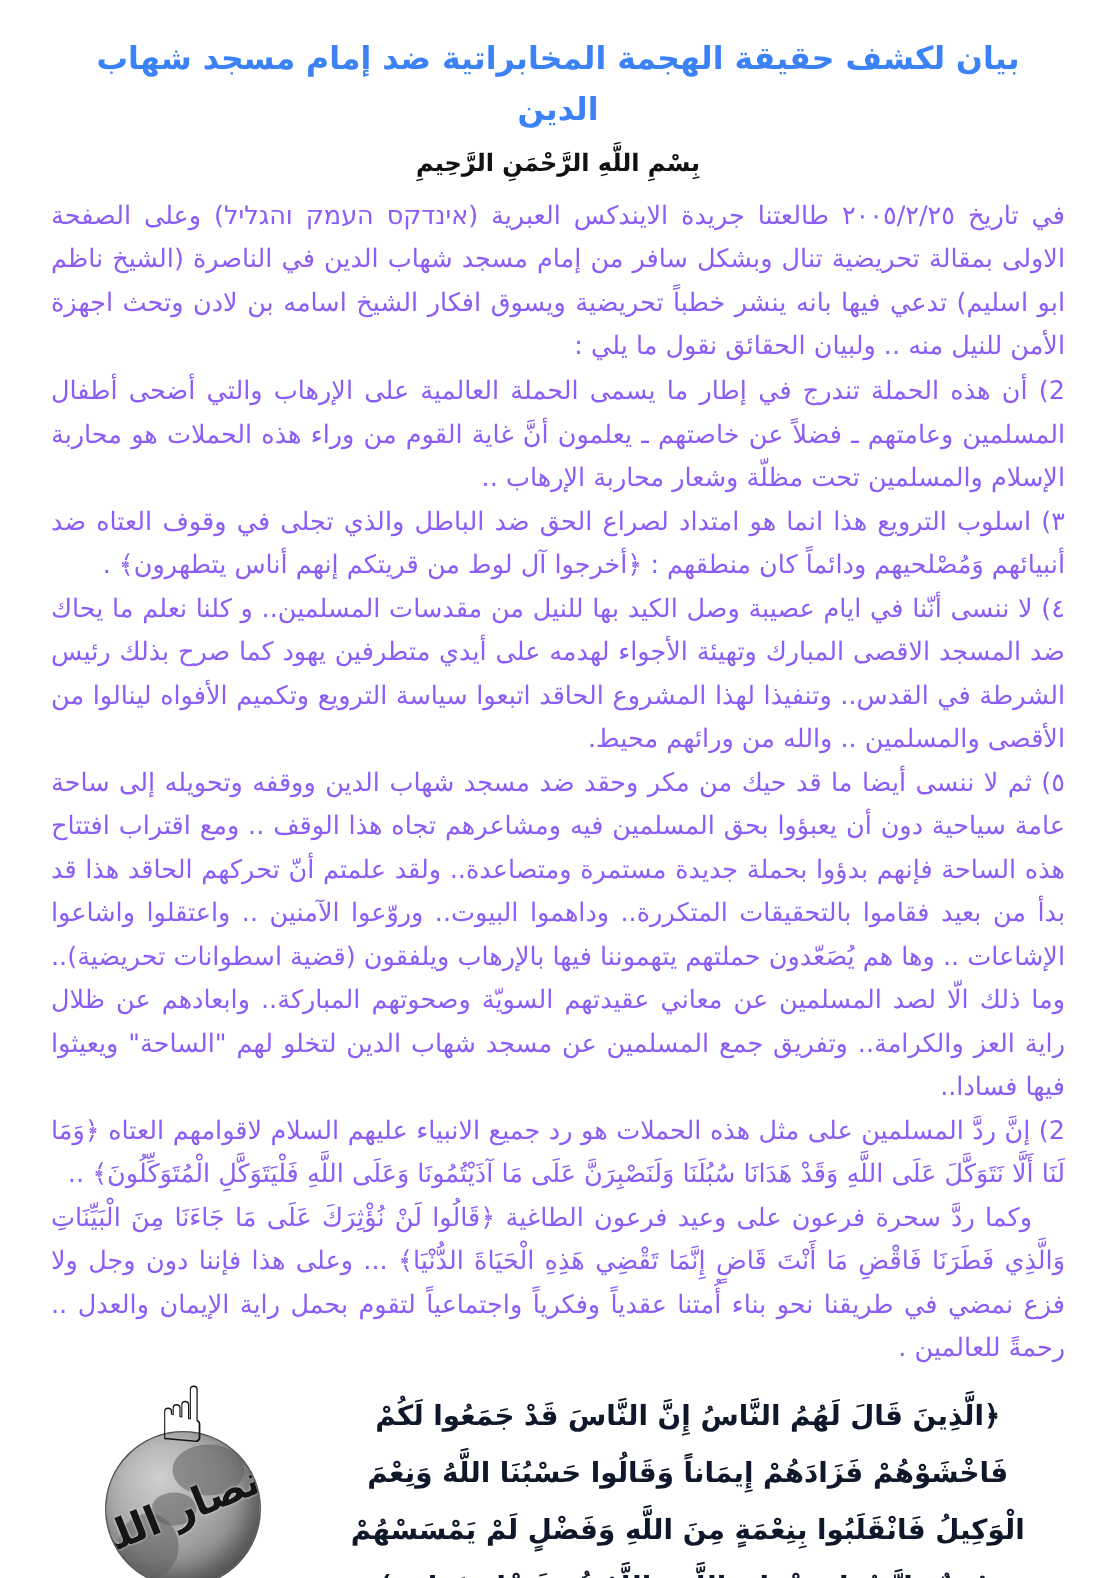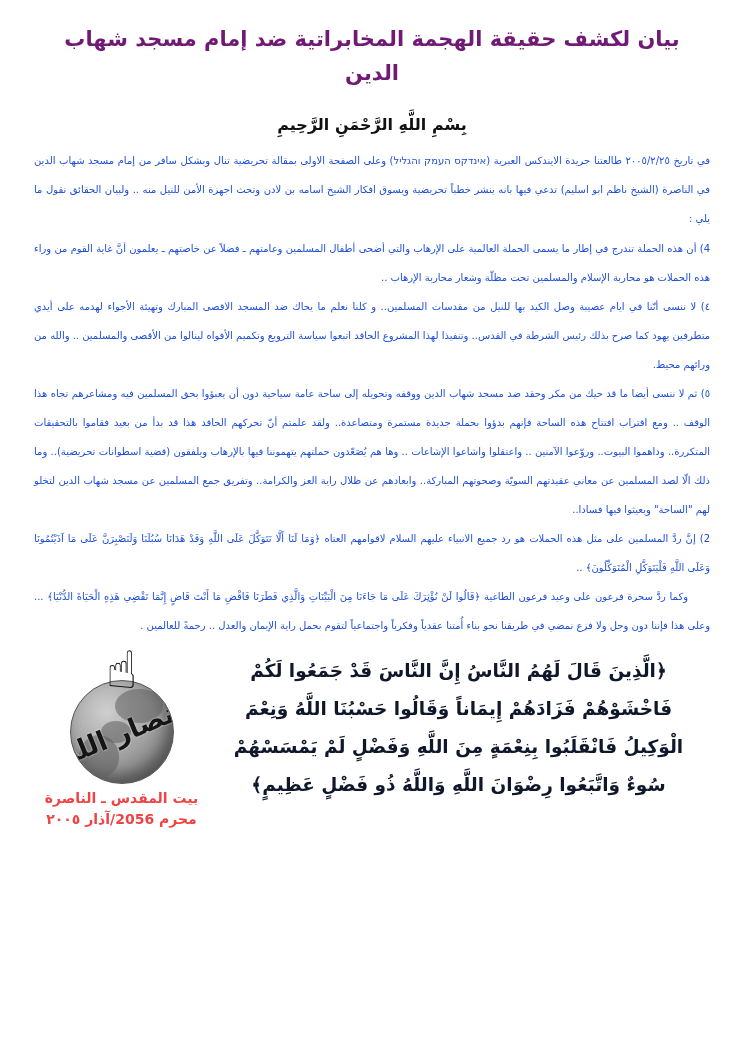--- a/index.html
+++ b/index.html
@@ -14,35 +14,35 @@
     padding: 14px 34px 0 34px;
     overflow: hidden;
     position: relative;
   }
   .title {
     text-align: center;
     font-size: 21px;
     font-weight: bold;
     line-height: 34px;
     margin-top: 8px;
-    color: #701a75;
+    color: #3b82f6;
   }
   .basmala {
     text-align: center;
     font-size: 16px;
     font-weight: bold;
     line-height: 30px;
-    margin-top: 20px;
+    margin-top: 4px;
     margin-bottom: 6px;
   }
   .bodytext {
-    font-size: 10px;
+    font-size: 17px;
     line-height: 29px;
     text-align: justify;
-    color: #1d4ed8;
+    color: #8b5cf6;
   }
   .intro { margin-bottom: 1px; }
   .item { margin: 0; }
   .cont { text-indent: 22px; }
   .footer-row {
     display: flex;
     flex-direction: row;
     align-items: flex-start;
     margin-top: 4px;
   }
@@ -115,21 +115,22 @@
 <body>
 
 <div class="page">
 
   <div class="title">بيان لكشف حقيقة الهجمة المخابراتية ضد إمام مسجد شهاب الدين</div>
 
   <div class="basmala">بِسْمِ اللَّهِ الرَّحْمَنِ الرَّحِيمِ</div>
 
   <div class="bodytext intro">في تاريخ ٢٠٠٥/٢/٢٥ طالعتنا جريدة الايندكس العبرية (אינדקס העמק והגליל) وعلى الصفحة الاولى بمقالة تحريضية تنال وبشكل سافر من إمام مسجد شهاب الدين في الناصرة (الشيخ ناظم ابو اسليم) تدعي فيها بانه ينشر خطباً تحريضية ويسوق افكار الشيخ اسامه بن لادن وتحث اجهزة الأمن للنيل منه .. ولبيان الحقائق نقول ما يلي :</div>
 
-  <div class="bodytext item">4) أن هذه الحملة تندرج في إطار ما يسمى الحملة العالمية على الإرهاب والتي أضحى أطفال المسلمين وعامتهم ـ فضلاً عن خاصتهم ـ يعلمون أنَّ غاية القوم من وراء هذه الحملات هو محاربة الإسلام والمسلمين تحت مظلّة وشعار محاربة الإرهاب ..</div>
+  <div class="bodytext item">2) أن هذه الحملة تندرج في إطار ما يسمى الحملة العالمية على الإرهاب والتي أضحى أطفال المسلمين وعامتهم ـ فضلاً عن خاصتهم ـ يعلمون أنَّ غاية القوم من وراء هذه الحملات هو محاربة الإسلام والمسلمين تحت مظلّة وشعار محاربة الإرهاب ..</div>
+  <div class="bodytext item">٣) اسلوب الترويع هذا انما هو امتداد لصراع الحق ضد الباطل والذي تجلى في وقوف العتاه ضد أنبيائهم وَمُصْلحيهم ودائماً كان منطقهم : ﴿أخرجوا آل لوط من قريتكم إنهم أناس يتطهرون﴾ .</div>
   <div class="bodytext item">٤) لا ننسى أنّنا في ايام عصيبة وصل الكيد بها للنيل من مقدسات المسلمين.. و كلنا نعلم ما يحاك ضد المسجد الاقصى المبارك وتهيئة الأجواء لهدمه على أيدي متطرفين يهود كما صرح بذلك رئيس الشرطة في القدس.. وتنفيذا لهذا المشروع الحاقد اتبعوا سياسة الترويع وتكميم الأفواه لينالوا من الأقصى والمسلمين .. والله من ورائهم محيط.</div>
   <div class="bodytext item">٥) ثم لا ننسى أيضا ما قد حيك من مكر وحقد ضد مسجد شهاب الدين ووقفه وتحويله إلى ساحة عامة سياحية دون أن يعبؤوا بحق المسلمين فيه ومشاعرهم تجاه هذا الوقف .. ومع اقتراب افتتاح هذه الساحة فإنهم بدؤوا بحملة جديدة مستمرة ومتصاعدة.. ولقد علمتم أنّ تحركهم الحاقد هذا قد بدأ من بعيد فقاموا بالتحقيقات المتكررة.. وداهموا البيوت.. وروّعوا الآمنين .. واعتقلوا واشاعوا الإشاعات .. وها هم يُصَعّدون حملتهم يتهموننا فيها بالإرهاب ويلفقون (قضية اسطوانات تحريضية).. وما ذلك الّا لصد المسلمين عن معاني عقيدتهم السويّة وصحوتهم المباركة.. وابعادهم عن ظلال راية العز والكرامة.. وتفريق جمع المسلمين عن مسجد شهاب الدين لتخلو لهم "الساحة" ويعيثوا فيها فسادا..</div>
   <div class="bodytext item">2) إنَّ ردَّ المسلمين على مثل هذه الحملات هو رد جميع الانبياء عليهم السلام لاقوامهم العتاه ﴿وَمَا لَنَا أَلَّا نَتَوَكَّلَ عَلَى اللَّهِ وَقَدْ هَدَانَا سُبُلَنَا وَلَنَصْبِرَنَّ عَلَى مَا آذَيْتُمُونَا وَعَلَى اللَّهِ فَلْيَتَوَكَّلِ الْمُتَوَكِّلُونَ﴾ ..</div>
   <div class="bodytext item cont">وكما ردَّ سحرة فرعون على وعيد فرعون الطاغية ﴿قَالُوا لَنْ نُؤْثِرَكَ عَلَى مَا جَاءَنَا مِنَ الْبَيِّنَاتِ وَالَّذِي فَطَرَنَا فَاقْضِ مَا أَنْتَ قَاضٍ إِنَّمَا تَقْضِي هَذِهِ الْحَيَاةَ الدُّنْيَا﴾ ... وعلى هذا فإننا دون وجل ولا فزع نمضي في طريقنا نحو بناء أُمتنا عقدياً وفكرياً واجتماعياً لتقوم بحمل راية الإيمان والعدل .. رحمةً للعالمين .</div>
 
   <div class="footer-row">
 
     <div class="verse">﴿الَّذِينَ قَالَ لَهُمُ النَّاسُ إِنَّ النَّاسَ قَدْ جَمَعُوا لَكُمْ فَاخْشَوْهُمْ فَزَادَهُمْ إِيمَاناً وَقَالُوا حَسْبُنَا اللَّهُ وَنِعْمَ الْوَكِيلُ فَانْقَلَبُوا بِنِعْمَةٍ مِنَ اللَّهِ وَفَضْلٍ لَمْ يَمْسَسْهُمْ سُوءٌ وَاتَّبَعُوا رِضْوَانَ اللَّهِ وَاللَّهُ ذُو فَضْلٍ عَظِيمٍ﴾</div>
 
     <div class="logo-block">

